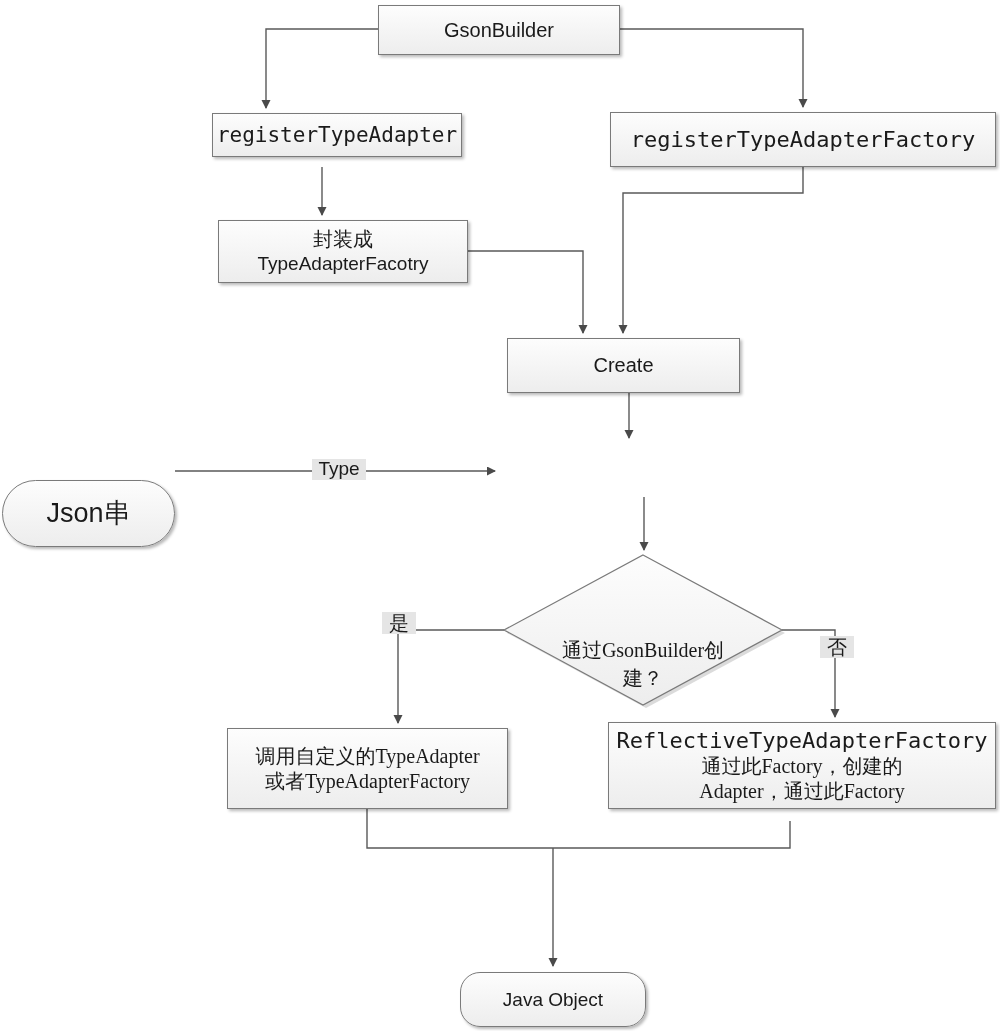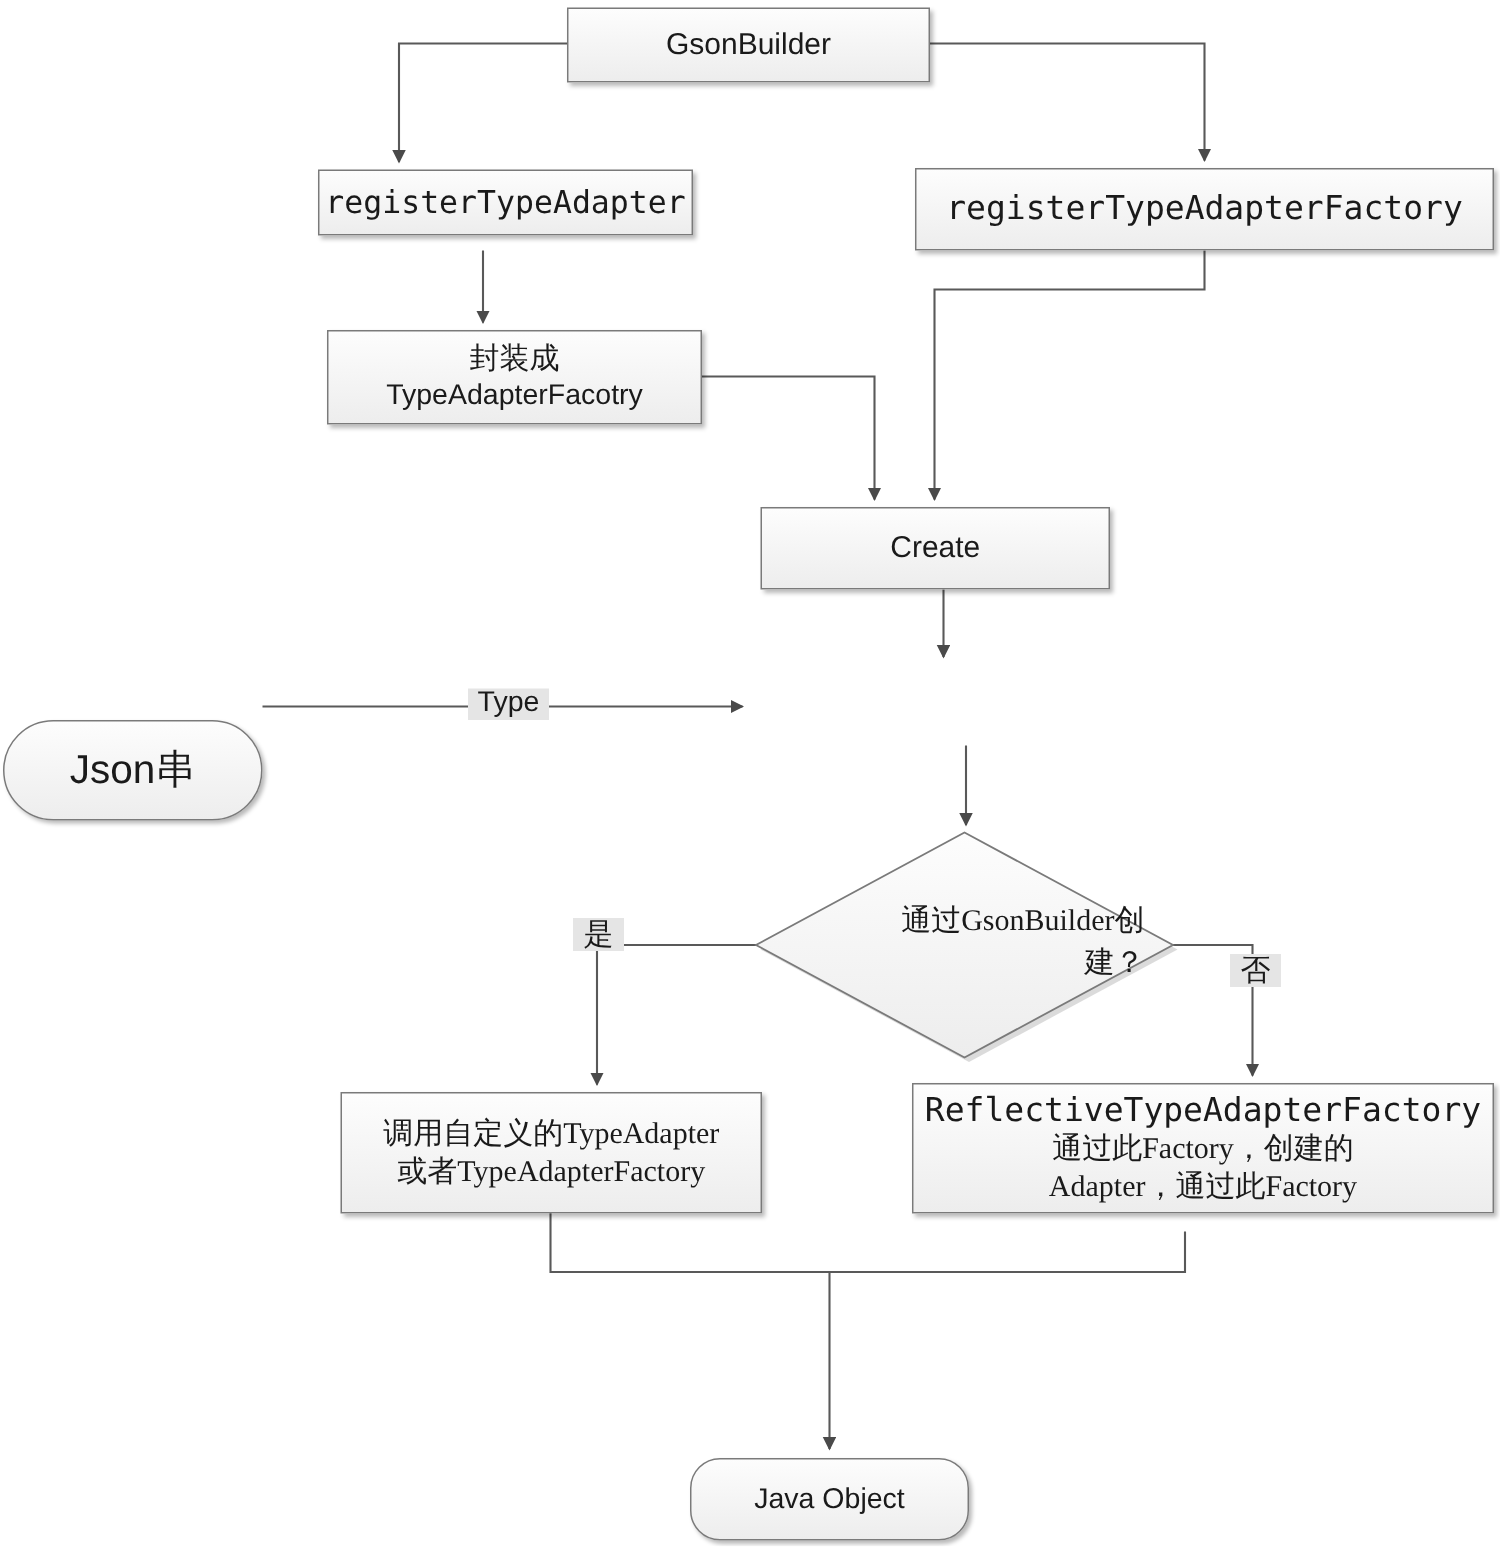--- a/index.html
+++ b/index.html
@@ -36,23 +36,24 @@
     z-index: 2;
     line-height: 1.25;
     text-align: center;
   }
   .stadium { border-radius: 34px; }
   .mono { font-family: "DejaVu Sans Mono", "Liberation Mono", monospace; }
   .cjk  { font-family: "Liberation Serif", "DejaVu Serif", serif; }
   .diamond-label {
     position: absolute;
     z-index: 2;
-    text-align: right;
+    text-align: center;
     line-height: 1.4;
     background: transparent;
+    margin-top: 36px;
   }
   .edge-label {
     position: absolute;
     z-index: 3;
     background: #e5e5e5;
     padding: 0 3px;
     line-height: 1.1;
     text-align: center;
   }
   

